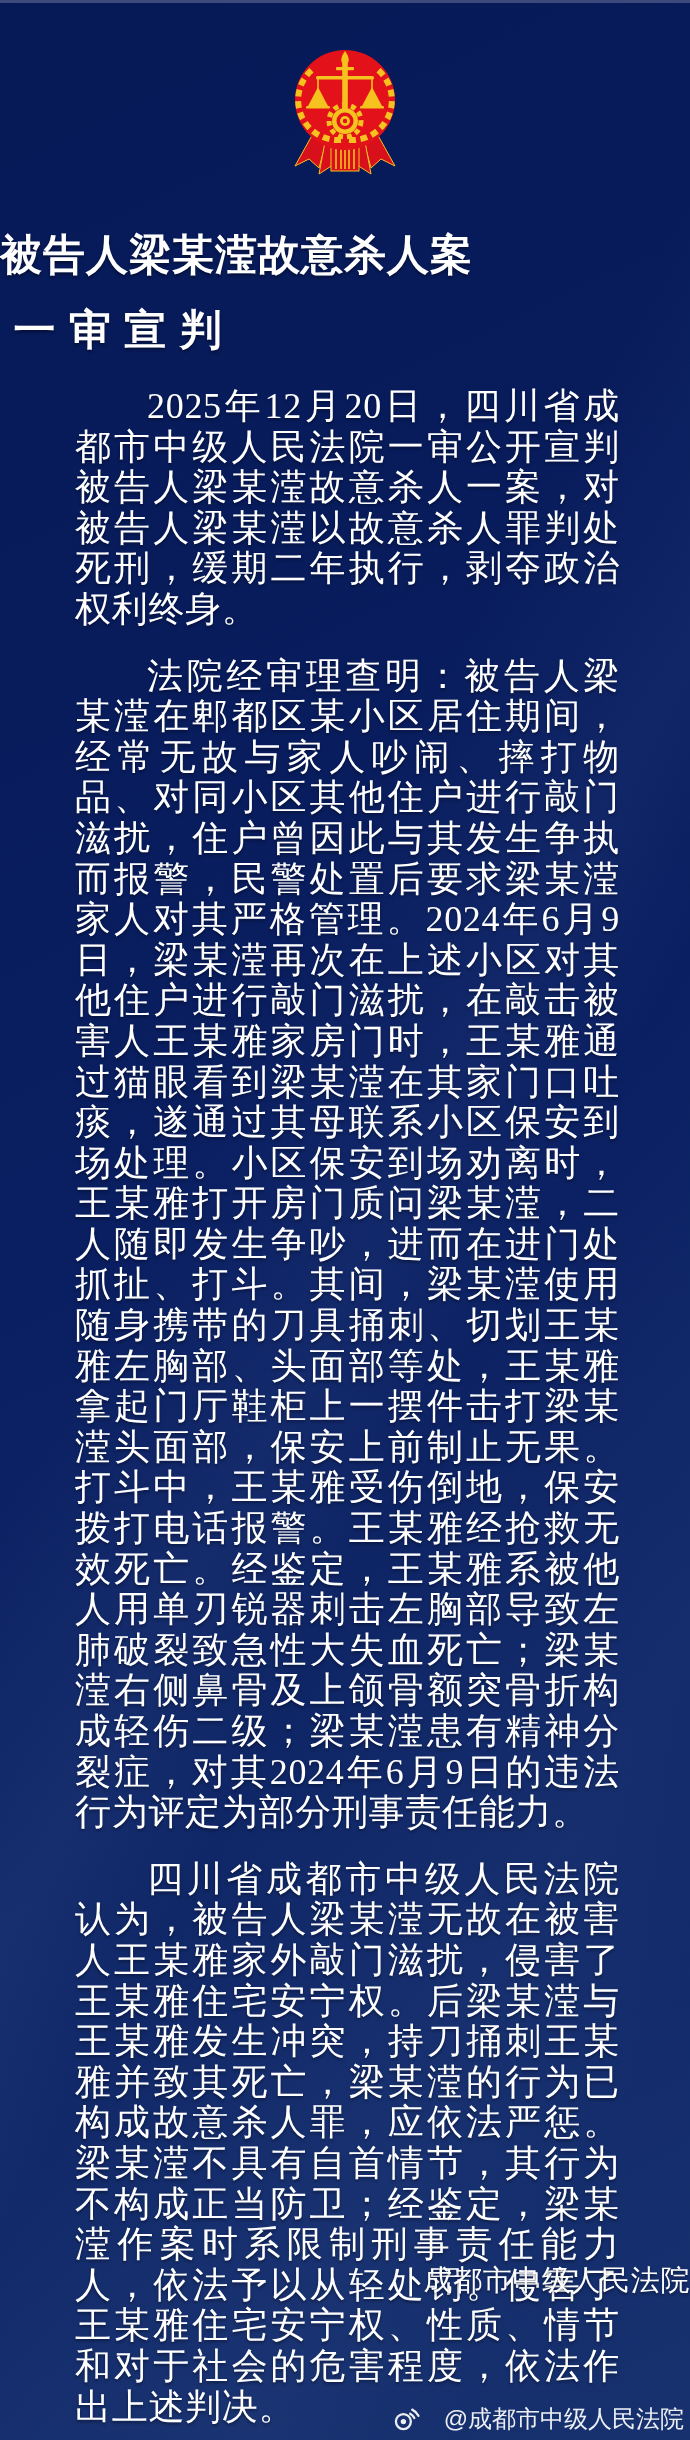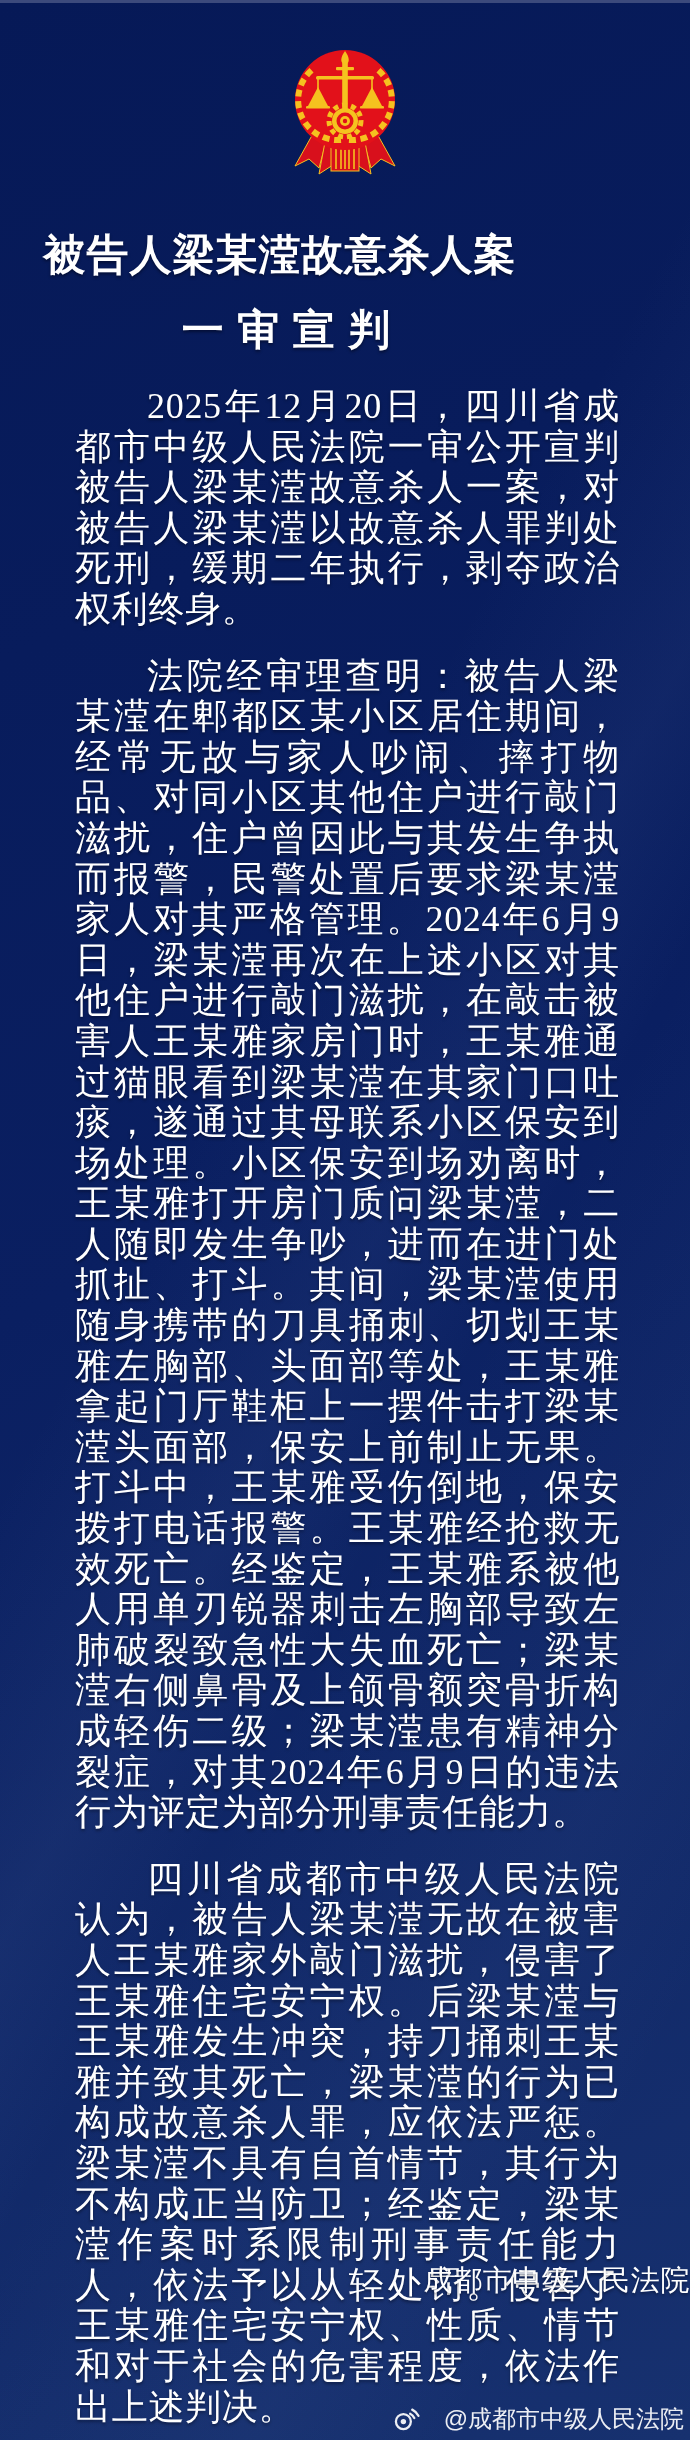--- a/index.html
+++ b/index.html
@@ -9,24 +9,24 @@
     font-family:"Liberation Serif","DejaVu Serif",serif;
     color:var(--text,#ffffff);
   }
   
   .sheen{position:absolute;inset:0;pointer-events:none;
     background:linear-gradient(118deg,rgba(120,150,210,0) 40%,rgba(120,150,210,0.07) 52%,rgba(120,150,210,0) 60%,rgba(120,150,210,0.05) 78%,rgba(120,150,210,0) 88%);}
   .top-strip{position:absolute;top:0;left:0;width:690px;height:3px;background:var(--top-strip,#3c4a7c);}
 
   .emblem{position:absolute;top:44px;left:285px;width:120px;height:136px;}
 
-  .title{position:absolute;top:218px;left:0;width:560px;text-align:center;
+  .title{position:absolute;top:218px;left:0;width:560px;text-align:left;
     font-weight:bold;font-size:42px;line-height:75px;letter-spacing:1px;
     text-shadow:0 2px 3px rgba(0,0,10,0.45);}
-  .title .line2{letter-spacing:0.32em;text-indent:0.32em;padding-left:12px;}
+  .title .line2{letter-spacing:0.32em;text-indent:0.32em;}
 
   .body-text{position:absolute;top:386px;left:75px;width:545px;}
   .body-text p{
     margin:0 0 26px 0;font-size:36px;line-height:40.6px;letter-spacing:0.7px;
     text-align:justify;text-align-last:left;text-indent:2em;
     text-shadow:0 2px 3px rgba(0,0,10,0.4);}
 
   .signature{position:absolute;top:2252px;left:130px;width:560px;text-align:right;
     font-size:29px;line-height:57px;letter-spacing:0.6px;
     text-shadow:0 2px 3px rgba(0,0,10,0.4);}

